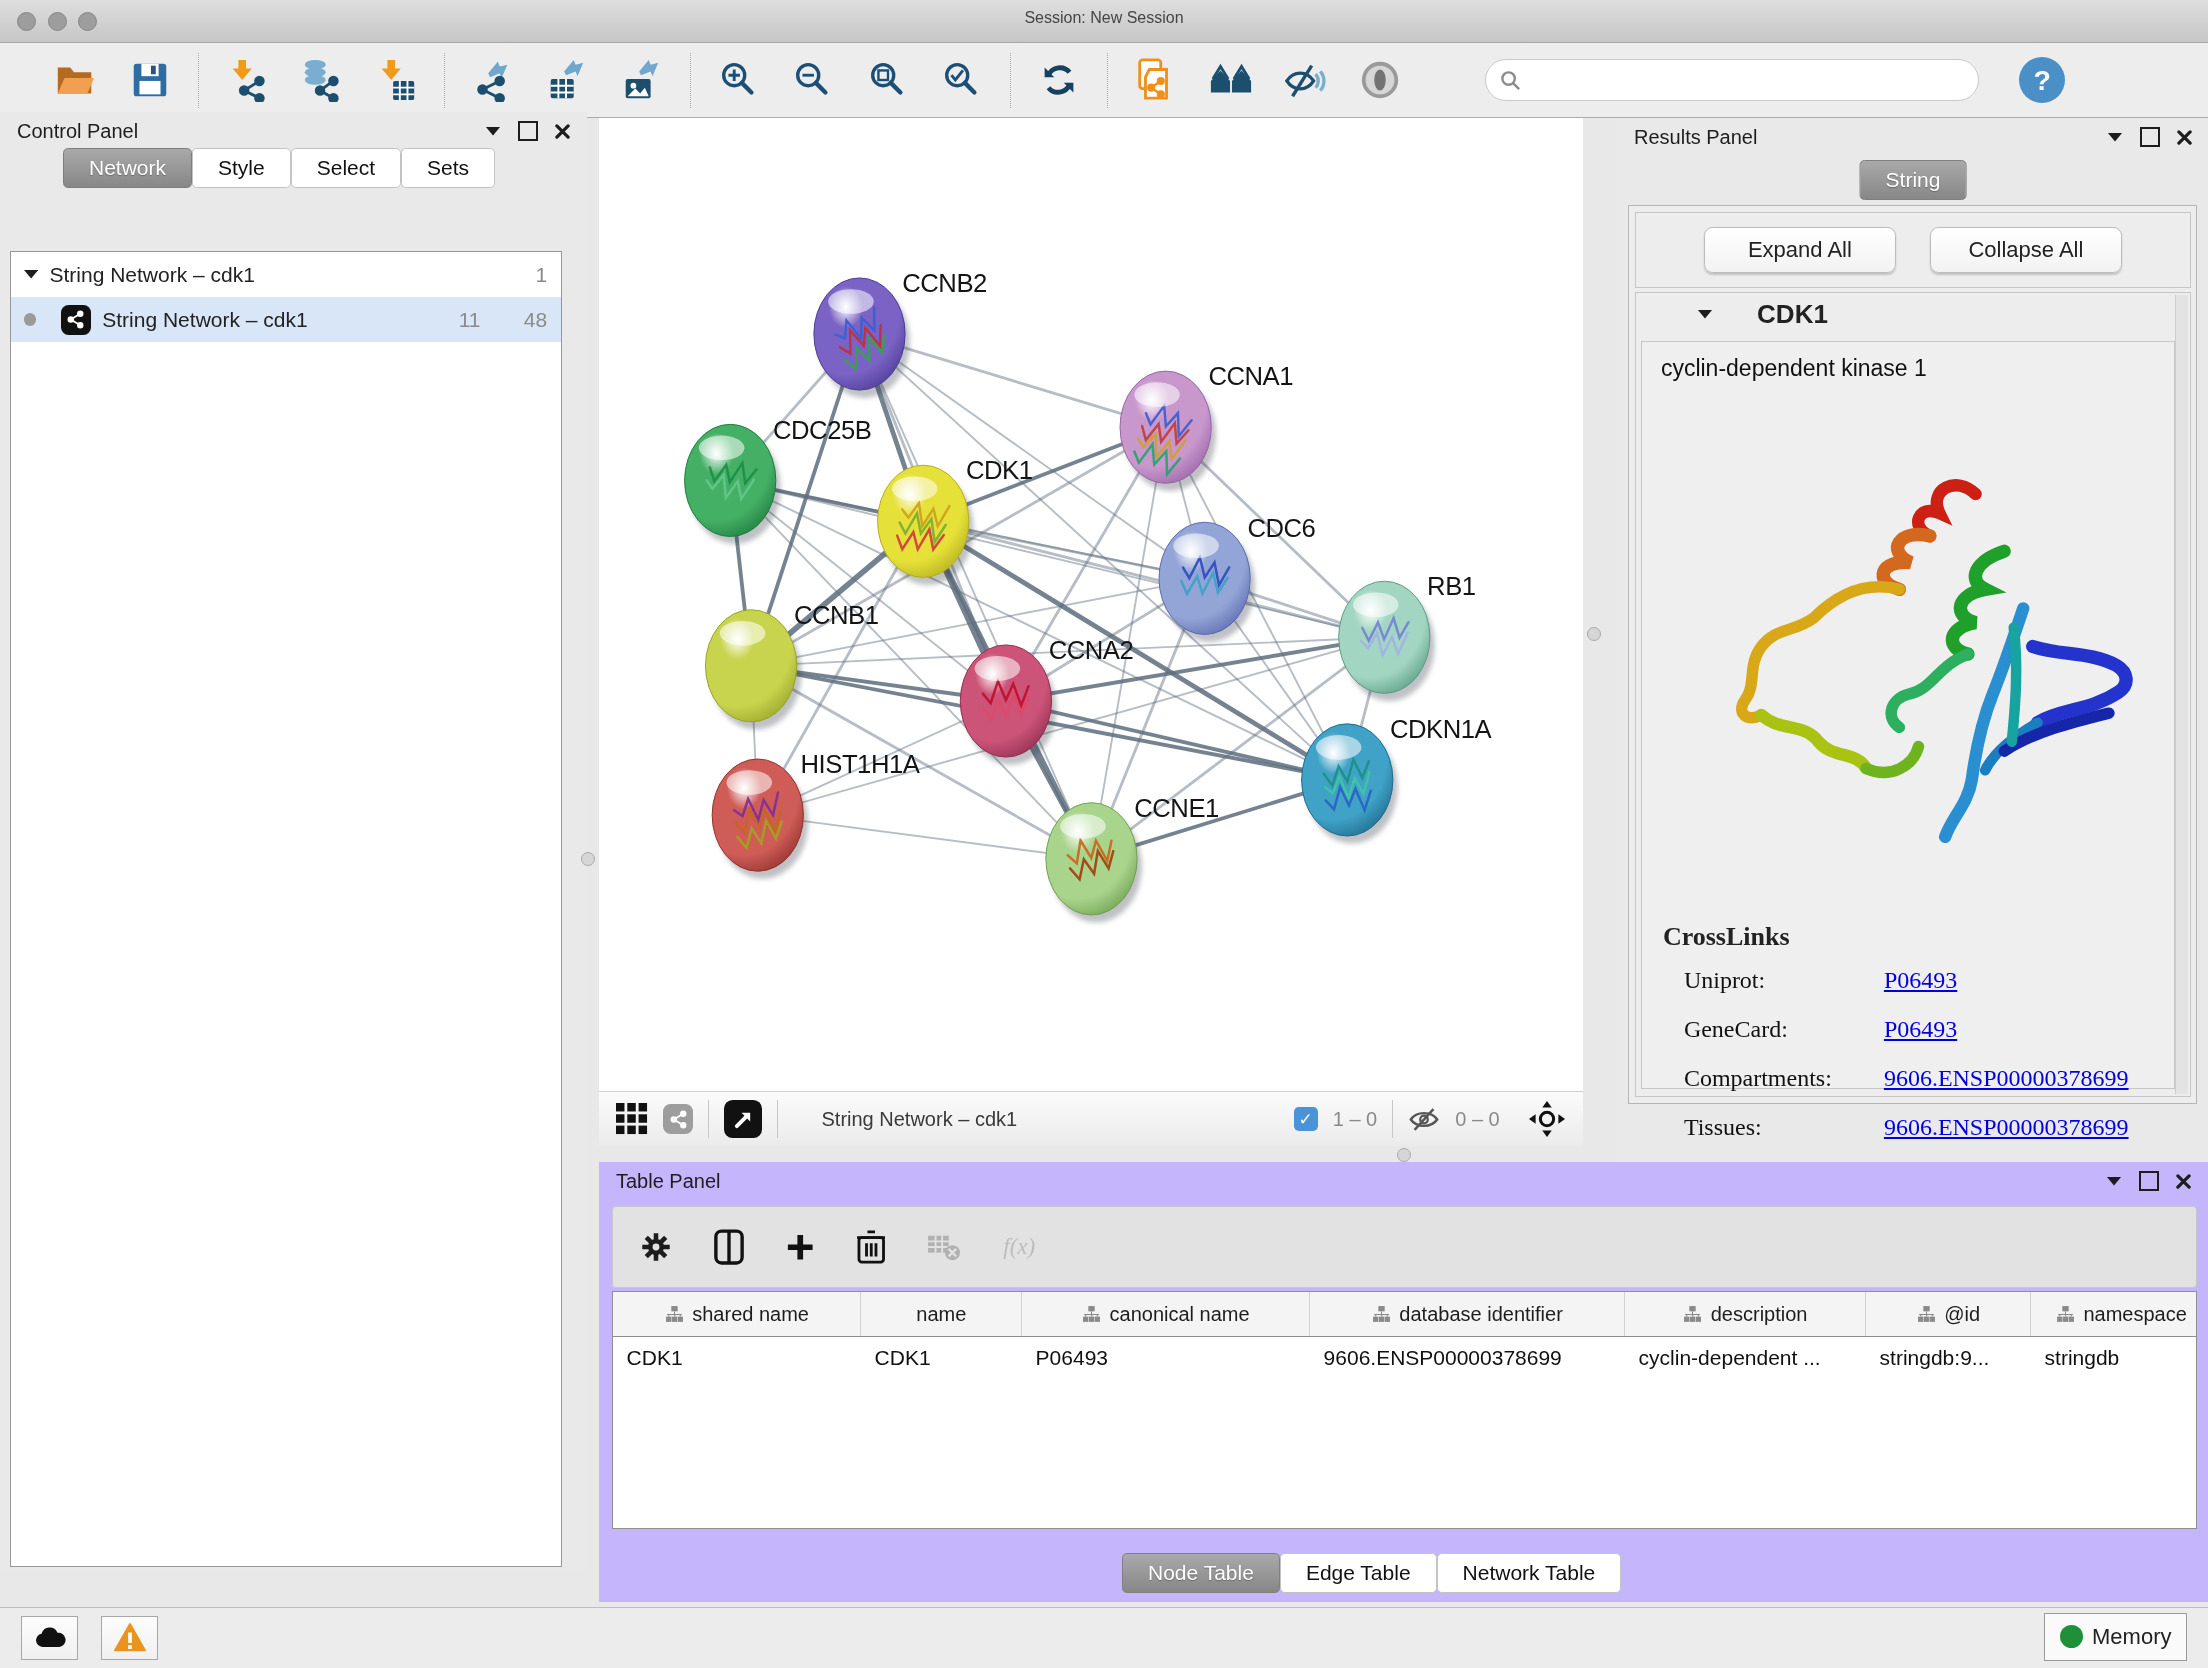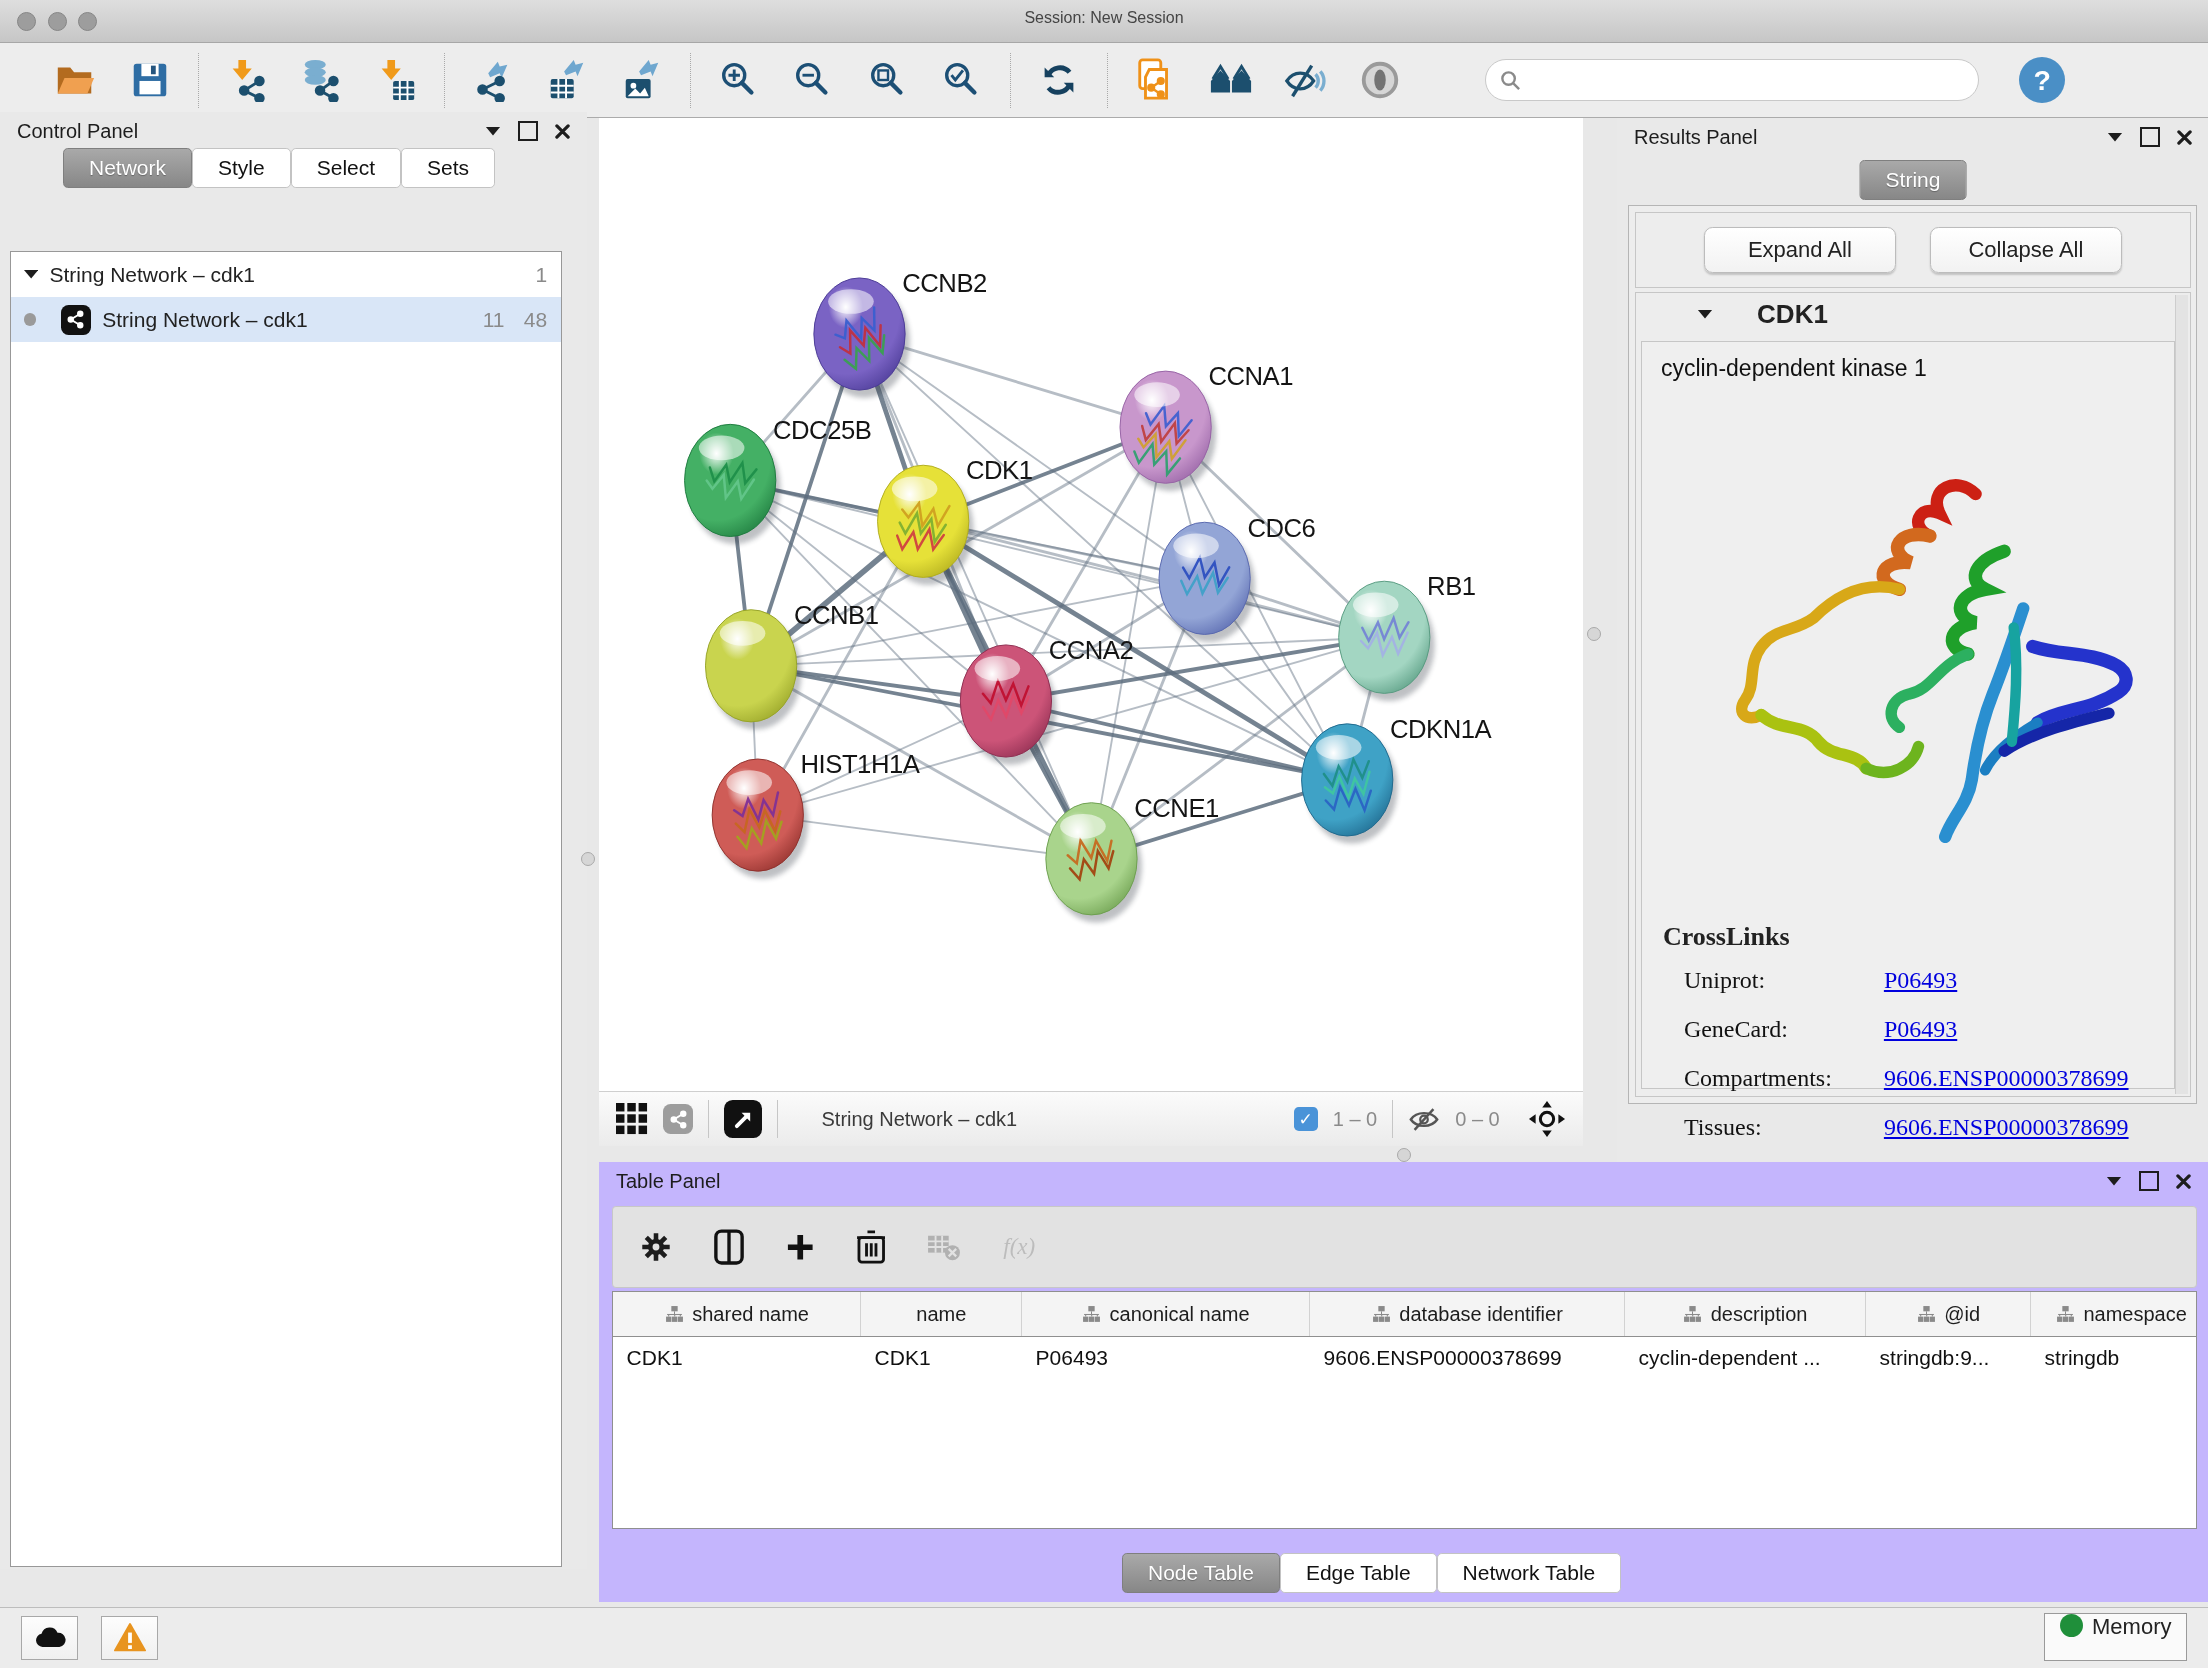--- a/index.html
+++ b/index.html
@@ -97,21 +97,21 @@
   #tp-row{display:flex;height:42px;align-items:center;}
   .td{font-size:21px;color:#111;padding-left:13.3px;box-sizing:border-box;overflow:hidden;
     white-space:nowrap;flex:none;}
   #tp-tabs{position:absolute;left:523px;top:391px;display:flex;}
   
   #statusbar{position:absolute;left:0;top:1607px;width:2208px;height:61px;background:#ececec;
     border-top:1px solid #bdbdbd;}
   .sb-btn{position:absolute;top:7.6px;width:55px;height:42px;background:linear-gradient(#fdfdfd,#f0f0f0);
     border:1.9px solid #a8a8a8;display:flex;align-items:center;justify-content:center;}
   #mem-btn{position:absolute;right:21px;top:4.8px;width:141px;height:46px;background:#fafafa;
-    border:1.9px solid #9a9a9a;display:flex;align-items:flex-start;justify-content:center;gap:9.5px;font-size:22px;margin-left:20px;}
+    border:1.9px solid #9a9a9a;display:flex;align-items:center;justify-content:center;gap:9.5px;font-size:22px;margin-left:20px;}
   #mem-dot{width:23px;height:23px;border-radius:50%;background:#1f8f3a;}
   .grayed{opacity:.45;}
   .fx{font-family:"Liberation Serif",serif;font-style:italic;font-size:23px;color:#8f8f8f;}
 </style>
 </head>
 <body>
 
 <div id="win">
 
   <div id="titlebar">
@@ -336,21 +336,21 @@
                 <circle cx="15" cy="4" r="2.4"></circle>
                 <circle cx="5" cy="10" r="2.4"></circle>
                 <circle cx="15" cy="16" r="2.4"></circle>
                 <path d="M15 4L5 10l10 6" fill="none"></path>
               </g>
             </svg>
         </span>
         <span>String Network – cdk1</span>
         <span style="flex:1"></span>
         <span class="cnt">11</span>
-        <span class="cnt" style="margin-left:8px">48</span>
+        <span class="cnt" style="margin-left:32px">48</span>
       </div>
     </div>
   </div>
 
   <div class="divider-handle" style="left:581px;top:852px;"></div>
 
   <div id="network-area">
     <div id="net-canvas"><svg width="984" height="973" viewBox="0 0 1035 1023">
           <defs>
             <radialGradient id="grad0" cx="35%" cy="26%" r="85%">

